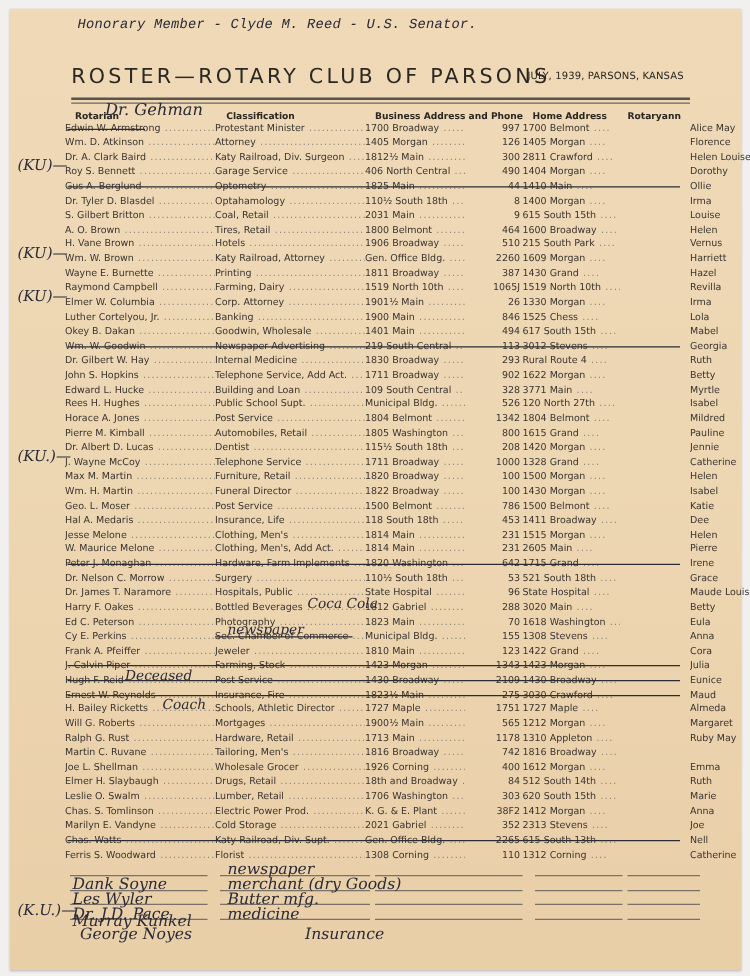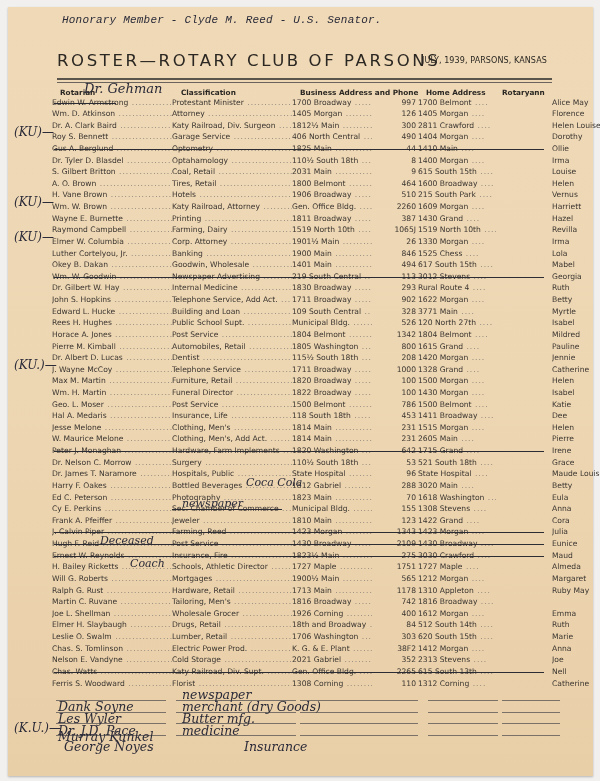--- a/index.html
+++ b/index.html
@@ -351,21 +351,21 @@
     <div class="row" style="top: 514.82px;">
       <div class="cell c-name"><span>Frank A. Pfeiffer</span><span class="dots"> ..............................</span></div>
       <div class="cell c-class"><span>Jeweler</span><span class="dots"> ..............................</span></div>
       <div class="cell c-bus" style="width: 80px;"><span>1810 Main</span><span class="dots"> ..............................</span></div>
       <div class="cell c-phone"><span>123</span></div>
       <div class="cell c-home"><span>1422 Grand</span><span class="dots"> ....</span></div>
       <div class="cell c-ann"><span>Cora</span></div>
     </div>
     <div class="row" style="top: 526.44px;">
       <div class="cell c-name"><span>J. Calvin Piper</span><span class="dots"> ..............................</span></div>
-      <div class="cell c-class"><span>Farming, Reed</span><span class="dots"> ..............................</span></div>
+      <div class="cell c-class"><span>Farming, Stock</span><span class="dots"> ..............................</span></div>
       <div class="cell c-bus" style="width: 80px;"><span>1423 Morgan</span><span class="dots"> ..............................</span></div>
       <div class="cell c-phone"><span>1343</span></div>
       <div class="cell c-home"><span>1423 Morgan</span><span class="dots"> ....</span></div>
       <div class="cell c-ann"><span>Julia</span></div>
       <div class="strike-line" style="left: 54px; width: 490px;"></div>
     </div>
     <div class="row" style="top: 538.06px;">
       <div class="cell c-name"><span>Hugh F. Reid</span><span class="dots"> ..............................</span></div>
       <div class="cell c-class"><span>Post Service</span><span class="dots"> ..............................</span></div>
       <div class="cell c-bus" style="width: 80px;"><span>1430 Broadway</span><span class="dots"> ..............................</span></div>
@@ -443,21 +443,21 @@
     </div>
     <div class="row" style="top: 642.64px;">
       <div class="cell c-name"><span>Chas. S. Tomlinson</span><span class="dots"> ..............................</span></div>
       <div class="cell c-class"><span>Electric Power Prod.</span><span class="dots"> ..............................</span></div>
       <div class="cell c-bus" style="width: 80px;"><span>K. G. &amp; E. Plant</span><span class="dots"> ..............................</span></div>
       <div class="cell c-phone"><span>38F2</span></div>
       <div class="cell c-home"><span>1412 Morgan</span><span class="dots"> ....</span></div>
       <div class="cell c-ann"><span>Anna</span></div>
     </div>
     <div class="row" style="top: 654.26px;">
-      <div class="cell c-name"><span>Nelson E. Vandyne</span><span class="dots"> ..............................</span></div>
+      <div class="cell c-name"><span>Marilyn E. Vandyne</span><span class="dots"> ..............................</span></div>
       <div class="cell c-class"><span>Cold Storage</span><span class="dots"> ..............................</span></div>
       <div class="cell c-bus" style="width: 80px;"><span>2021 Gabriel</span><span class="dots"> ..............................</span></div>
       <div class="cell c-phone"><span>352</span></div>
       <div class="cell c-home"><span>2313 Stevens</span><span class="dots"> ....</span></div>
       <div class="cell c-ann"><span>Joe</span></div>
     </div>
     <div class="row" style="top: 665.88px;">
       <div class="cell c-name"><span>Chas. Watts</span><span class="dots"> ..............................</span></div>
       <div class="cell c-class"><span>Katy Railroad, Div. Supt.</span><span class="dots"> ..............................</span></div>
       <div class="cell c-bus" style="width: 80px;"><span>Gen. Office Bldg.</span><span class="dots"> ..............................</span></div>

